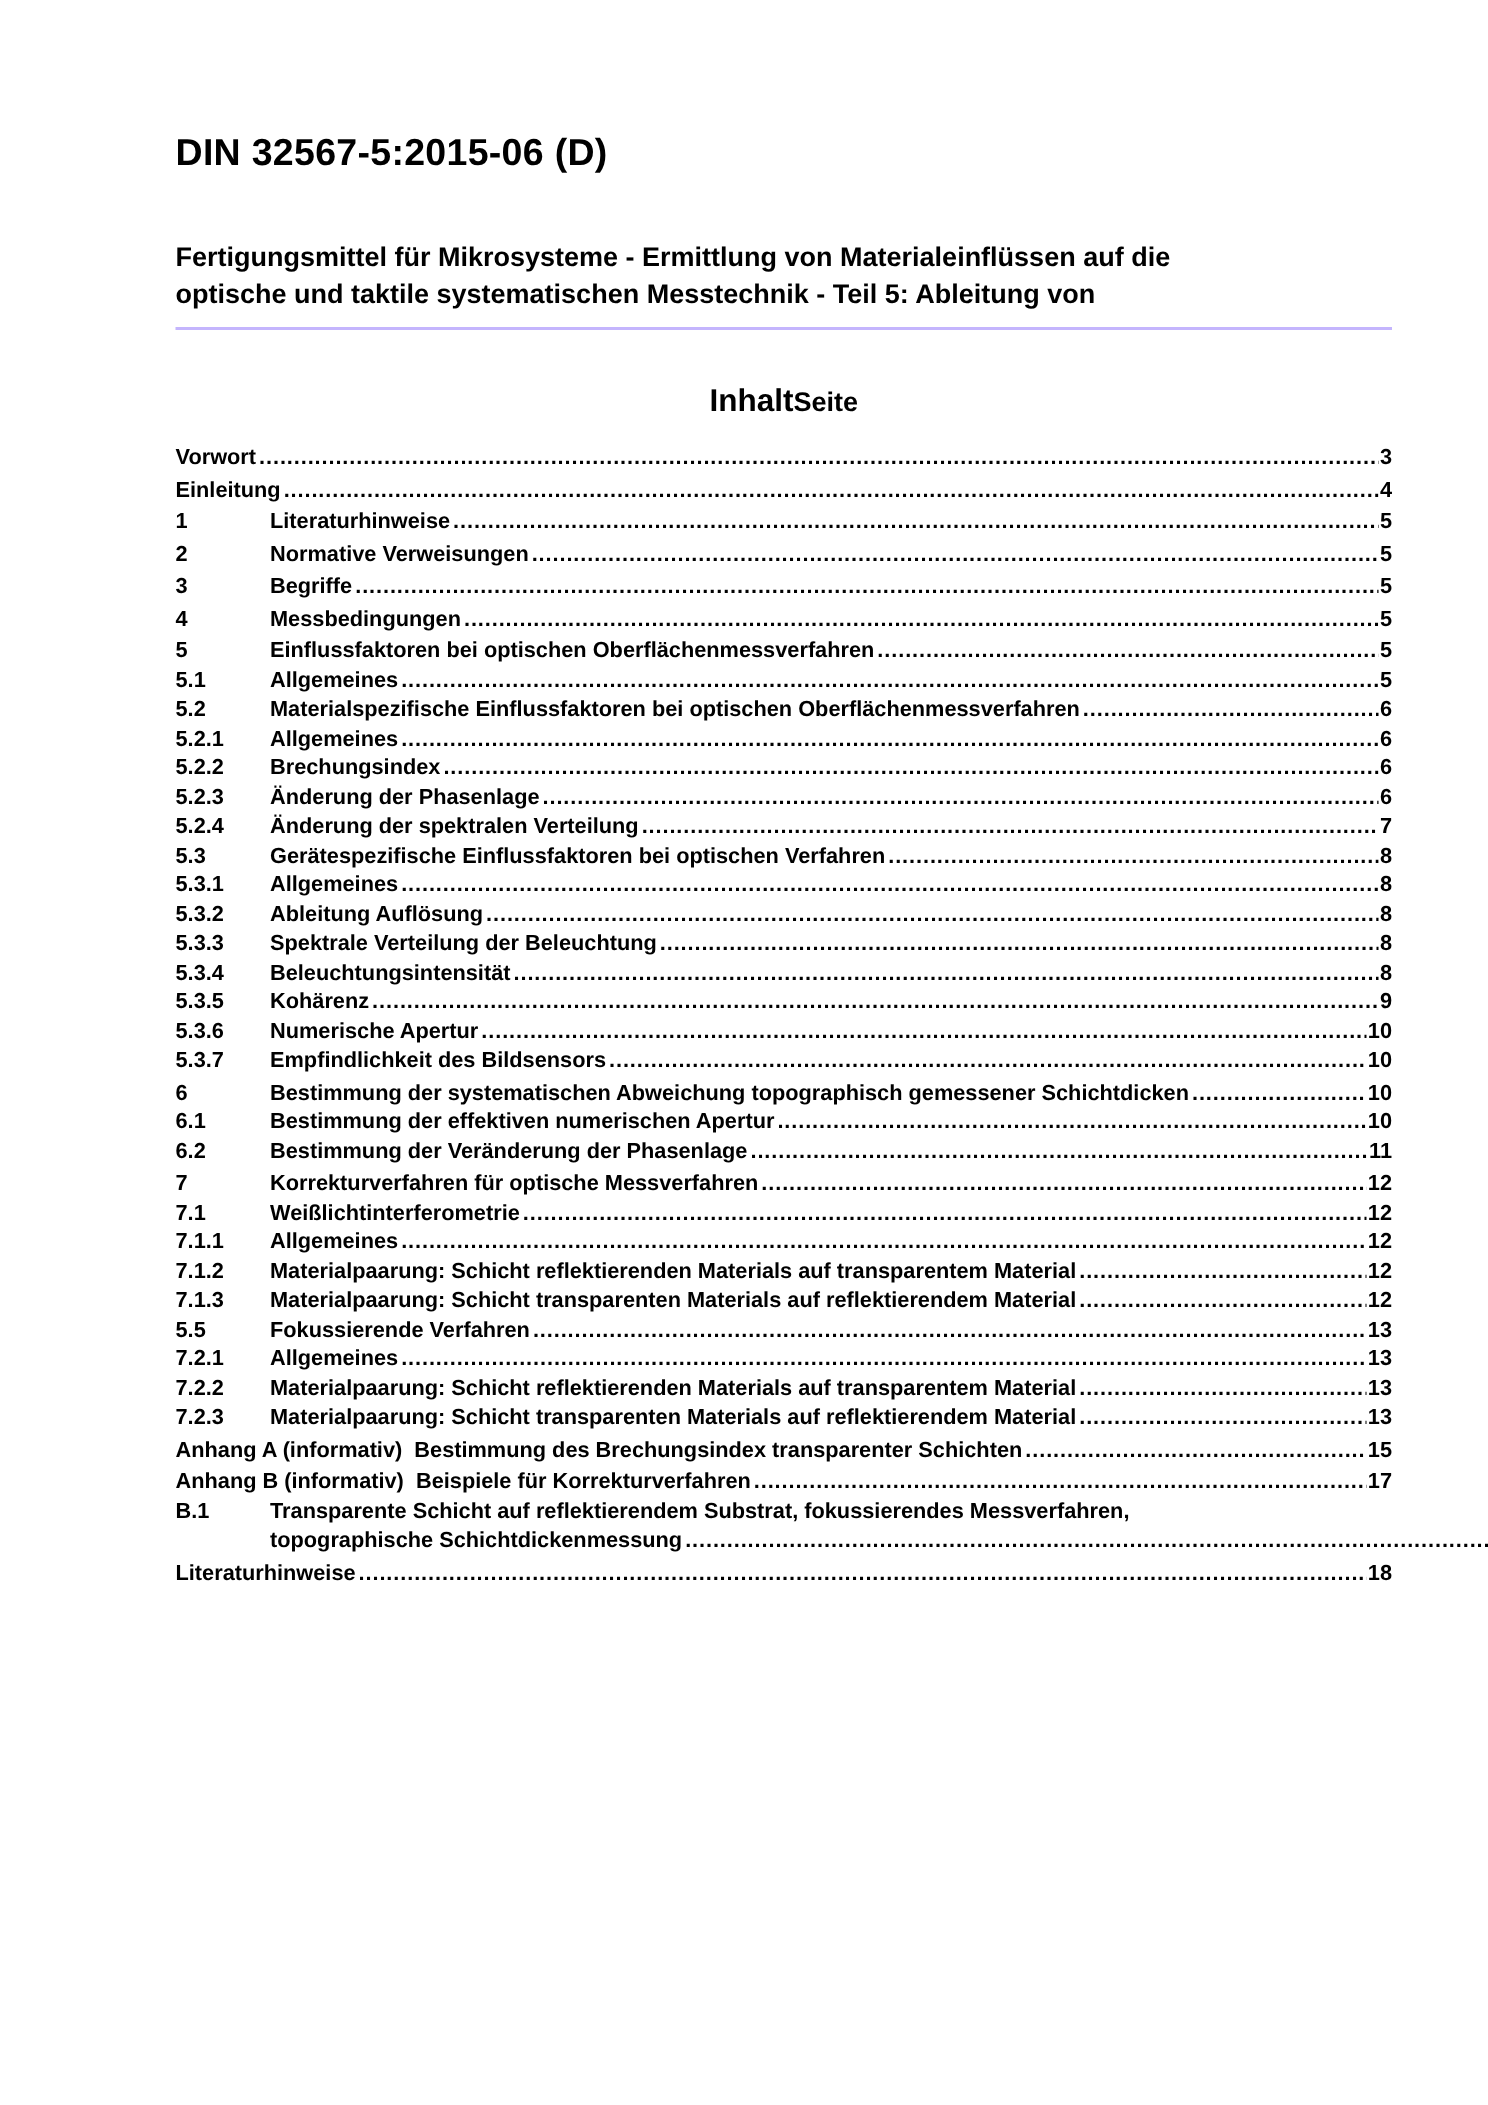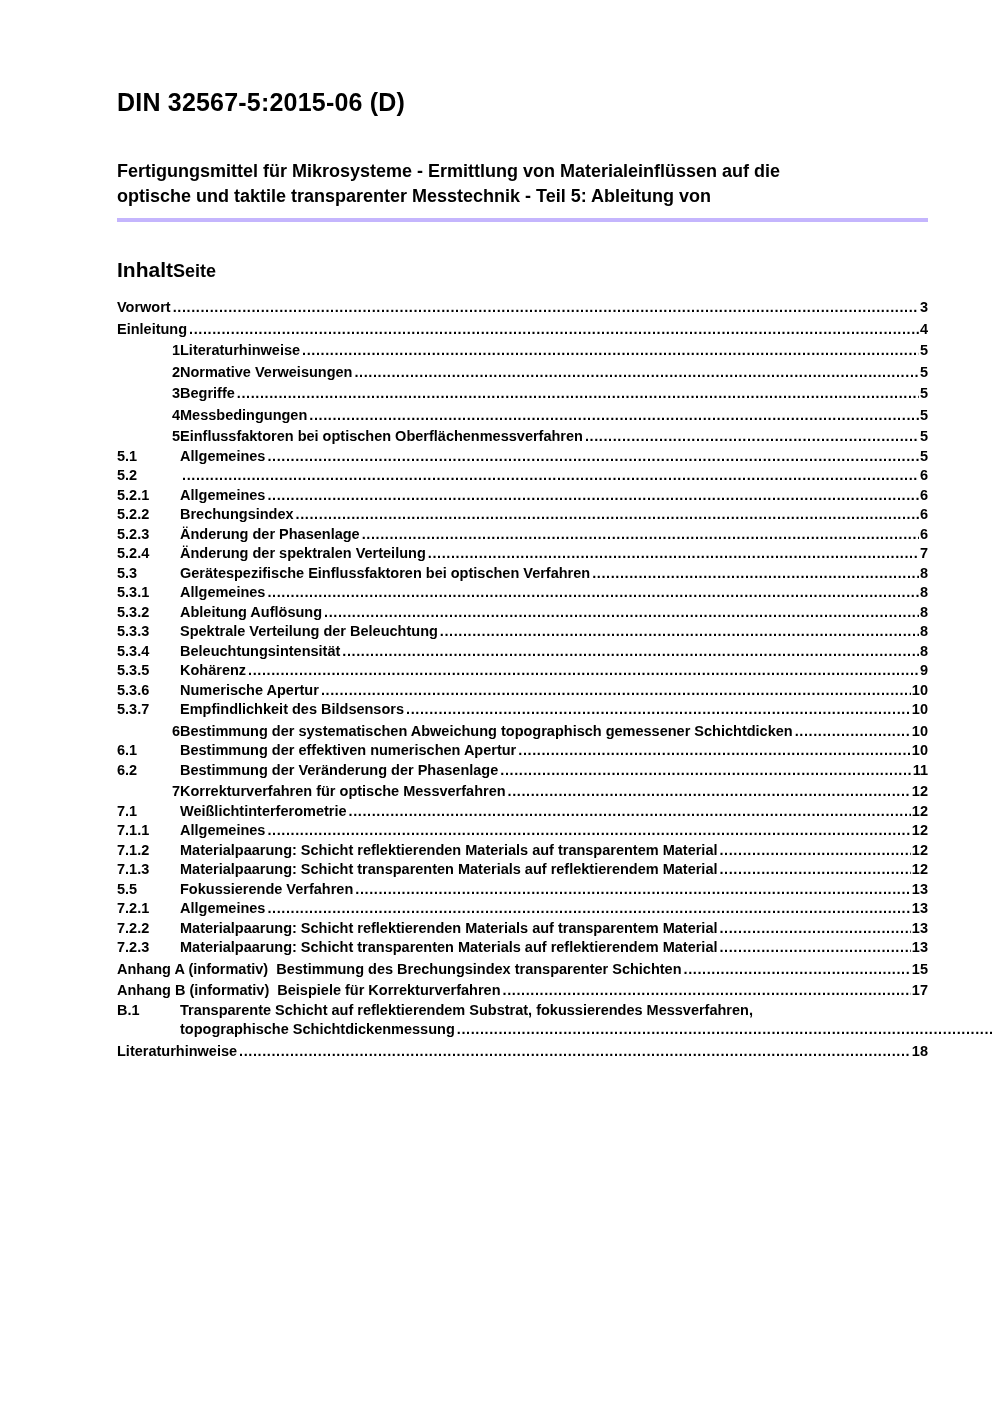--- a/index.html
+++ b/index.html
@@ -19,41 +19,41 @@
     font-weight: bold;
     margin: 0;
     letter-spacing: 0.2px;
   }
   .subtitle {
     margin-top: 42px;
     font-size: 18px;
     font-weight: bold;
     line-height: 25px;
     padding-bottom: 9px;
-    border-bottom: 4px solid #c4b5fd;
+    border-bottom: 2px solid #c4b5fd;
   }
   .inhalt-row {
     margin-top: 36px;
     display: flex;
-    justify-content: flex-start;
+    justify-content: center;
     align-items: baseline;
   }
   .inhalt-heading { font-size: 21px; font-weight: bold; margin: 0; }
   .seite-label   { font-size: 18px; font-weight: bold; }
   .toc {
     margin-top: 16px;
     font-size: 14.5px;
     font-weight: bold;
   }
   .row {
     display: flex;
     align-items: baseline;
     line-height: 19.5px;
   }
-  .row.top { margin-top: 2px; text-align: right; }
+  .row.top { margin-top: 2px; }
   .num { flex: 0 0 63px; white-space: pre; }
   .lbl { flex: 0 1 auto; white-space: pre; }
   .dots {
     flex: 1 1 0;
     overflow: hidden;
     white-space: nowrap;
     margin-left: 2px;
   }
   .dots::after {
     content: "............................................................................................................................................................................................................................................................................................................";
@@ -72,21 +72,21 @@
 </style>
 </head>
 <body>
 
 <div class="page">
 
   <h1 class="doc-number">DIN 32567-5:2015-06 (D)</h1>
 
   <div class="subtitle">
     <div>Fertigungsmittel für Mikrosysteme - Ermittlung von Materialeinflüssen auf die</div>
-    <div>optische und taktile transparenter Messtechnik - Teil 5: Ableitung von</div>
+    <div>optische und taktile systematischen Messtechnik - Teil 5: Ableitung von</div>
   </div>
 
   <div class="inhalt-row">
     <h2 class="inhalt-heading">Inhalt</h2>
     <span class="seite-label">Seite</span>
   </div>
 
   <div class="toc">
 
     <div class="row top">
@@ -130,20 +130,21 @@
         <span class="pg">5</span>
       </div>
     <div class="row">
         <span class="num">5.1</span>
         <span class="lbl">Allgemeines</span>
         <span class="dots"></span>
         <span class="pg">5</span>
       </div>
     <div class="row">
         <span class="num">5.2</span>
+        <span class="lbl">Materialspezifische Einflussfaktoren bei optischen Oberflächenmessverfahren</span>
         <span class="dots"></span>
         <span class="pg">6</span>
       </div>
     <div class="row">
         <span class="num">5.2.1</span>
         <span class="lbl">Allgemeines</span>
         <span class="dots"></span>
         <span class="pg">6</span>
       </div>
     <div class="row">

